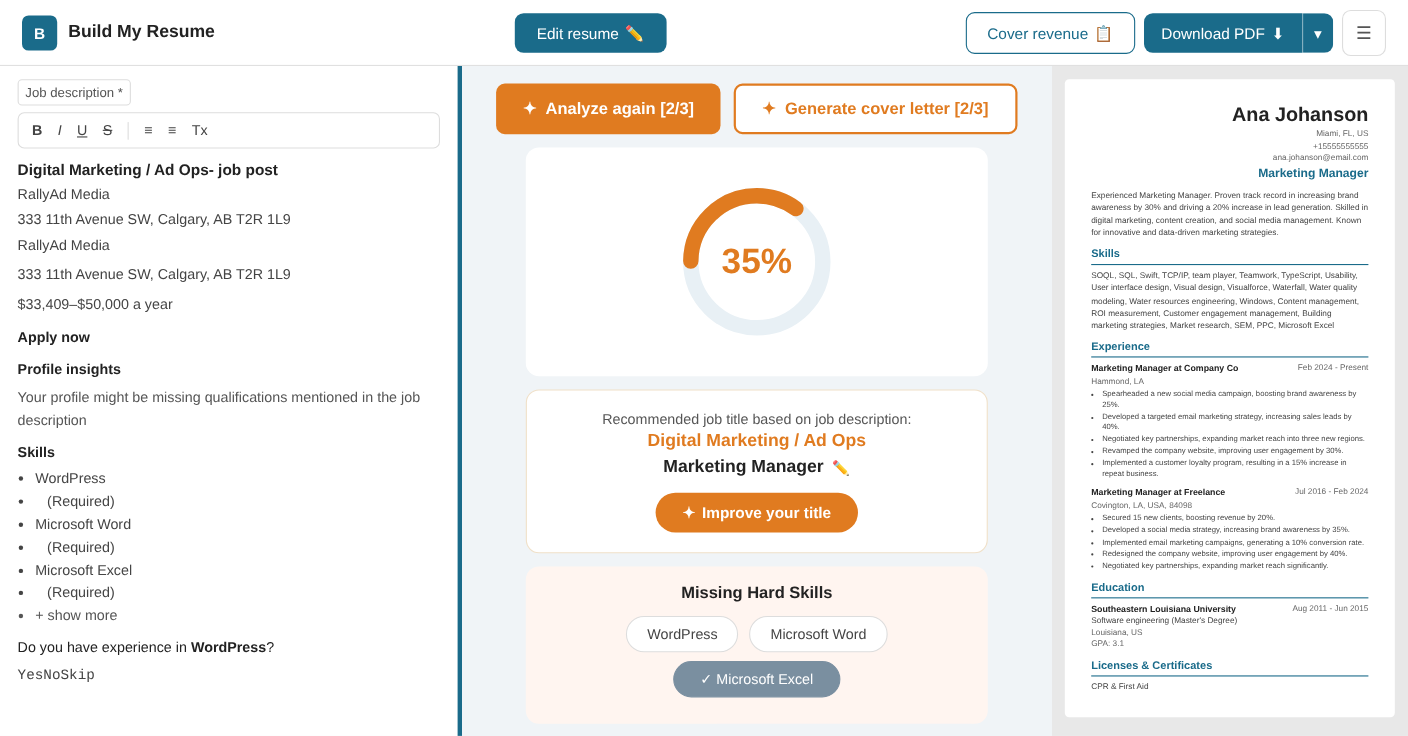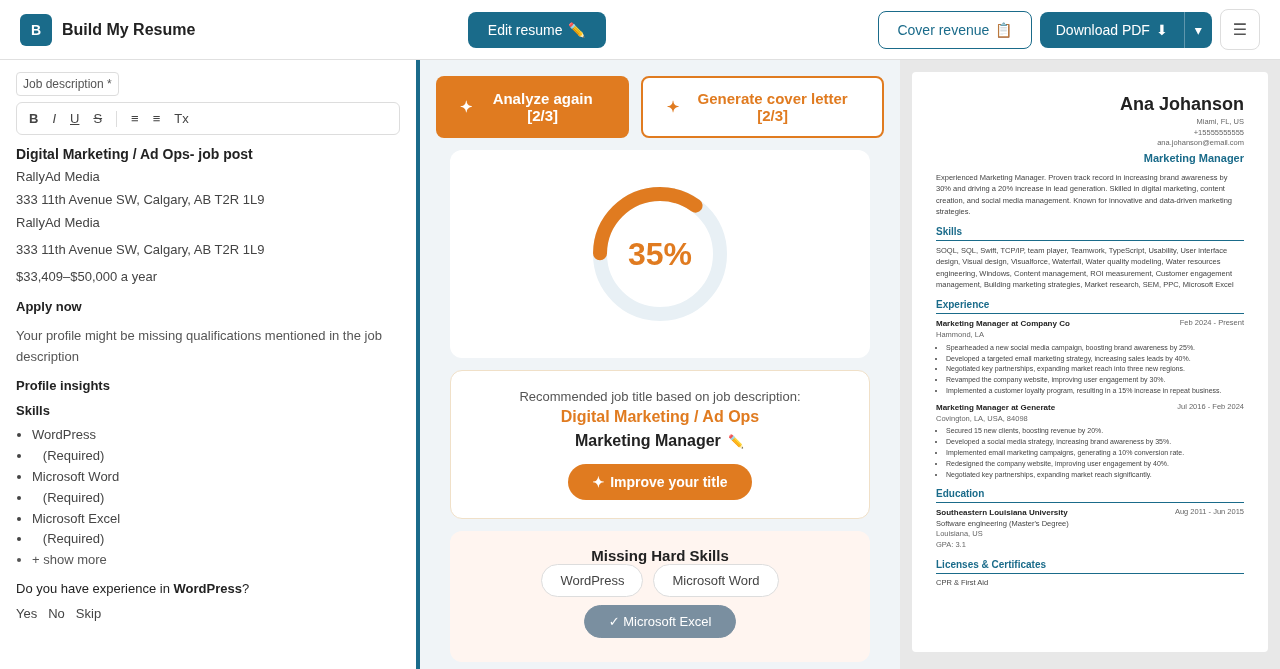--- a/index.html
+++ b/index.html
@@ -54,34 +54,34 @@
     </div>
     
     <div style="font-size:13px;color:#222;line-height:1.6;">
       <div style="font-size:14px;font-weight:700;margin-bottom:2px;">Digital Marketing / Ad Ops- job post</div>
       <div style="color:#444;margin-bottom:2px;">RallyAd Media</div>
       <div style="color:#444;margin-bottom:2px;">333 11th Avenue SW, Calgary, AB T2R 1L9</div>
       <div style="color:#444;margin-bottom:6px;">RallyAd Media</div>
       <div style="color:#444;margin-bottom:6px;">333 11th Avenue SW, Calgary, AB T2R 1L9</div>
       <div style="color:#444;margin-bottom:10px;">$33,409–$50,000 a year</div>
       <div style="font-weight:600;margin-bottom:8px;">Apply now</div>
+      <div style="font-weight:700;margin-bottom:4px;">Profile insights</div>
       <div style="color:#555;margin-bottom:8px;">Your profile might be missing qualifications mentioned in the job description</div>
-      <div style="font-weight:700;margin-bottom:4px;">Profile insights</div>
       <div style="font-weight:700;margin-bottom:4px;">Skills</div>
       <ul style="padding-left:16px;margin-bottom:8px;list-style:disc;">
         <li style="color:#444;">WordPress</li>
         <li style="color:#444;">&nbsp;&nbsp;&nbsp;(Required)</li>
         <li style="color:#444;">Microsoft Word</li>
         <li style="color:#444;">&nbsp;&nbsp;&nbsp;(Required)</li>
         <li style="color:#444;">Microsoft Excel</li>
         <li style="color:#444;">&nbsp;&nbsp;&nbsp;(Required)</li>
         <li style="color:#555;">+ show more</li>
       </ul>
       <div style="margin-bottom:4px;">Do you have experience in <strong>WordPress</strong>?</div>
-      <div style="display:flex;gap:11px;margin-bottom:4px;color:#444;">
+      <div style="display:flex;gap:0;margin-bottom:4px;color:#444;font-family:Liberation Mono, monospace;">
         <span>Yes</span>
         <span>No</span>
         <span>Skip</span>
       </div>
       <div>&nbsp;</div>
 
     </div>
   </div>
 
   <div style="flex:1;background:#f0f4f7;overflow-y:auto;padding:16px;display:flex;flex-direction:column;gap:12px;align-items:center;">
@@ -121,35 +121,35 @@
       <div style="display:flex;justify-content:center;">
         <button style="background:#e07b20;color:#fff;border:none;border-radius:20px;padding:10px 24px;font-size:14px;font-weight:600;cursor:pointer;display:flex;align-items:center;gap:6px;">
           <span>✦</span>
           <span>Improve your title</span>
         </button>
       </div>
     </div>
 
 
     <div style="background:#fff5f0;border-radius:12px;padding:16px;width:100%;max-width:420px;">
-      <div style="font-size:15px;font-weight:600;color:#222;text-align:center;">Missing Hard Skills</div>
+      <div style="font-size:15px;font-weight:600;color:#222;text-align:center;margin-bottom:12px;">Missing Hard Skills</div>
 
       <div style="display:flex;gap:10px;justify-content:center;margin-bottom:8px;">
         <button style="background:#fff;border:1.5px solid #ddd;border-radius:20px;padding:8px 18px;font-size:13px;color:#444;cursor:pointer;">WordPress</button>
         <button style="background:#fff;border:1.5px solid #ddd;border-radius:20px;padding:8px 18px;font-size:13px;color:#444;cursor:pointer;">Microsoft Word</button>
       </div>
 
       <div style="display:flex;gap:10px;justify-content:center;margin-bottom:8px;">
         <button style="background:#7a8fa0;border:1.5px solid #7a8fa0;border-radius:20px;padding:8px 24px;font-size:13px;color:#fff;cursor:pointer;">✓ Microsoft Excel</button>
       </div>
 
     </div>
   </div>
 
-  <div style="width:380px;background:#e8e8e8;overflow-y:auto;flex-shrink:0;padding:12px;">
+  <div style="width:324px;background:#e8e8e8;overflow-y:auto;flex-shrink:0;padding:12px;">
     <div style="background:#fff;border-radius:4px;padding:20px 24px;font-size:8px;line-height:1.4;color:#222;min-height:580px;">
 
       <div style="font-size:18px;font-weight:700;color:#222;text-align:right;">Ana Johanson</div>
       <div style="font-size:7.5px;color:#666;text-align:right;">Miami, FL, US</div>
       <div style="font-size:7.5px;color:#666;text-align:right;">+15555555555</div>
       <div style="font-size:7.5px;color:#666;text-align:right;margin-bottom:2px;">ana.johanson@email.com</div>
       <div style="font-size:11px;font-weight:700;color:#1a6b8a;text-align:right;margin-bottom:6px;">Marketing Manager</div>
       <div style="font-size:7.5px;color:#444;margin-bottom:8px;line-height:1.5;">Experienced Marketing Manager. Proven track record in increasing brand awareness by 30% and driving a 20% increase in lead generation. Skilled in digital marketing, content creation, and social media management. Known for innovative and data-driven marketing strategies.</div>
 
       <div style="font-size:10px;font-weight:700;color:#1a6b8a;border-bottom:1px solid #1a6b8a;margin-bottom:4px;padding-bottom:1px;">Skills</div>
@@ -167,21 +167,21 @@
           <li style="font-size:7px;color:#444;margin-bottom:1px;">Spearheaded a new social media campaign, boosting brand awareness by 25%.</li>
           <li style="font-size:7px;color:#444;margin-bottom:1px;">Developed a targeted email marketing strategy, increasing sales leads by 40%.</li>
           <li style="font-size:7px;color:#444;margin-bottom:1px;">Negotiated key partnerships, expanding market reach into three new regions.</li>
           <li style="font-size:7px;color:#444;margin-bottom:1px;">Revamped the company website, improving user engagement by 30%.</li>
           <li style="font-size:7px;color:#444;margin-bottom:1px;">Implemented a customer loyalty program, resulting in a 15% increase in repeat business.</li>
         </ul>
       </div>
 
       <div>
         <div style="display:flex;justify-content:space-between;margin-bottom:1px;">
-          <span style="font-size:8px;font-weight:700;color:#222;">Marketing Manager at Generate</span>
+          <span style="font-size:8px;font-weight:700;color:#222;">Marketing Manager at Freelance</span>
           <span style="font-size:7.5px;color:#666;">Jul 2016 - Feb 2024</span>
         </div>
         <div style="font-size:7.5px;color:#666;margin-bottom:2px;">Covington, LA, USA, 84098</div>
         <ul style="padding-left:10px;margin-bottom:8px;">
           <li style="font-size:7px;color:#444;margin-bottom:1px;">Secured 15 new clients, boosting revenue by 20%.</li>
           <li style="font-size:7px;color:#444;margin-bottom:1px;">Developed a social media strategy, increasing brand awareness by 35%.</li>
           <li style="font-size:7px;color:#444;margin-bottom:1px;">Implemented email marketing campaigns, generating a 10% conversion rate.</li>
           <li style="font-size:7px;color:#444;margin-bottom:1px;">Redesigned the company website, improving user engagement by 40%.</li>
           <li style="font-size:7px;color:#444;margin-bottom:1px;">Negotiated key partnerships, expanding market reach significantly.</li>
         </ul>

